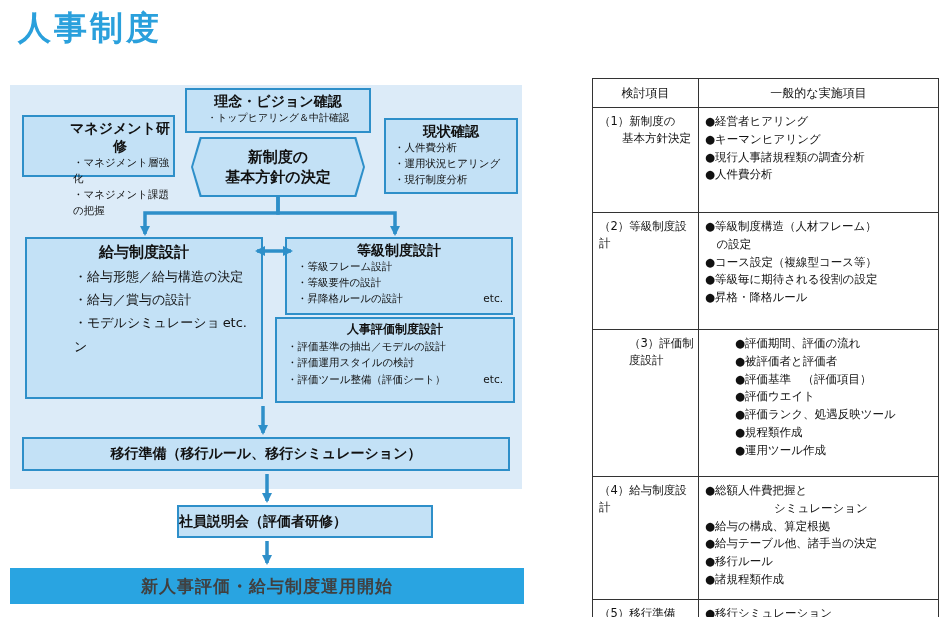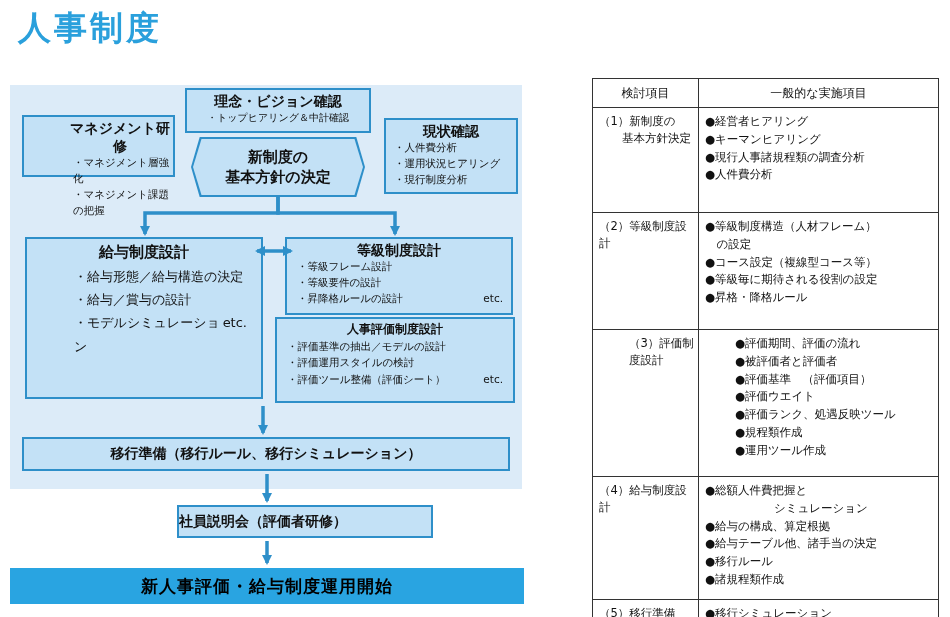--- a/index.html
+++ b/index.html
@@ -33,21 +33,21 @@
   .etc-row{display:flex;}
   .etc{margin-left:auto;}
   .salary-box .etc{margin-right:14px;}
   .grade-box .etc{margin-right:8px;}
   .eval-box .etc{margin-right:10px;}
   .transition-box{left:12px;top:352px;width:488px;height:34px;display:flex;align-items:center;
                   justify-content:center;font-weight:700;font-size:14px;}
   .briefing-box{left:140px;top:505px;width:256px;height:33px;display:flex;align-items:center;
                 font-weight:700;font-size:14px;margin-left:37px;}
   .start-box{position:absolute;left:10px;top:568px;width:514px;height:36px;background:#29A4E1;
-             display:flex;align-items:center;justify-content:center;color:#000000;font-weight:700;
+             display:flex;align-items:center;justify-content:center;color:#404040;font-weight:700;
              font-size:17px;letter-spacing:1px;}
   .arrows{position:absolute;left:0;top:0;width:535px;height:617px;pointer-events:none;z-index:5;}
   .impl-table{position:absolute;left:592px;top:78px;width:346px;border-collapse:collapse;
               table-layout:fixed;font-size:11.5px;background:#fff;}
   .impl-table th,.impl-table td{border:1px solid #333;}
   .impl-table th{font-weight:400;font-size:12px;height:24px;text-align:center;padding:2px;margin-left:32px;}
   .col-item{width:106px;}
   .col-detail{width:240px;}
   .item-cell{vertical-align:top;padding:5px 4px 5px 6px;white-space:pre-line;line-height:1.5;}
   .detail-cell{vertical-align:top;padding:5px 4px 5px 6px;line-height:1.55;}

